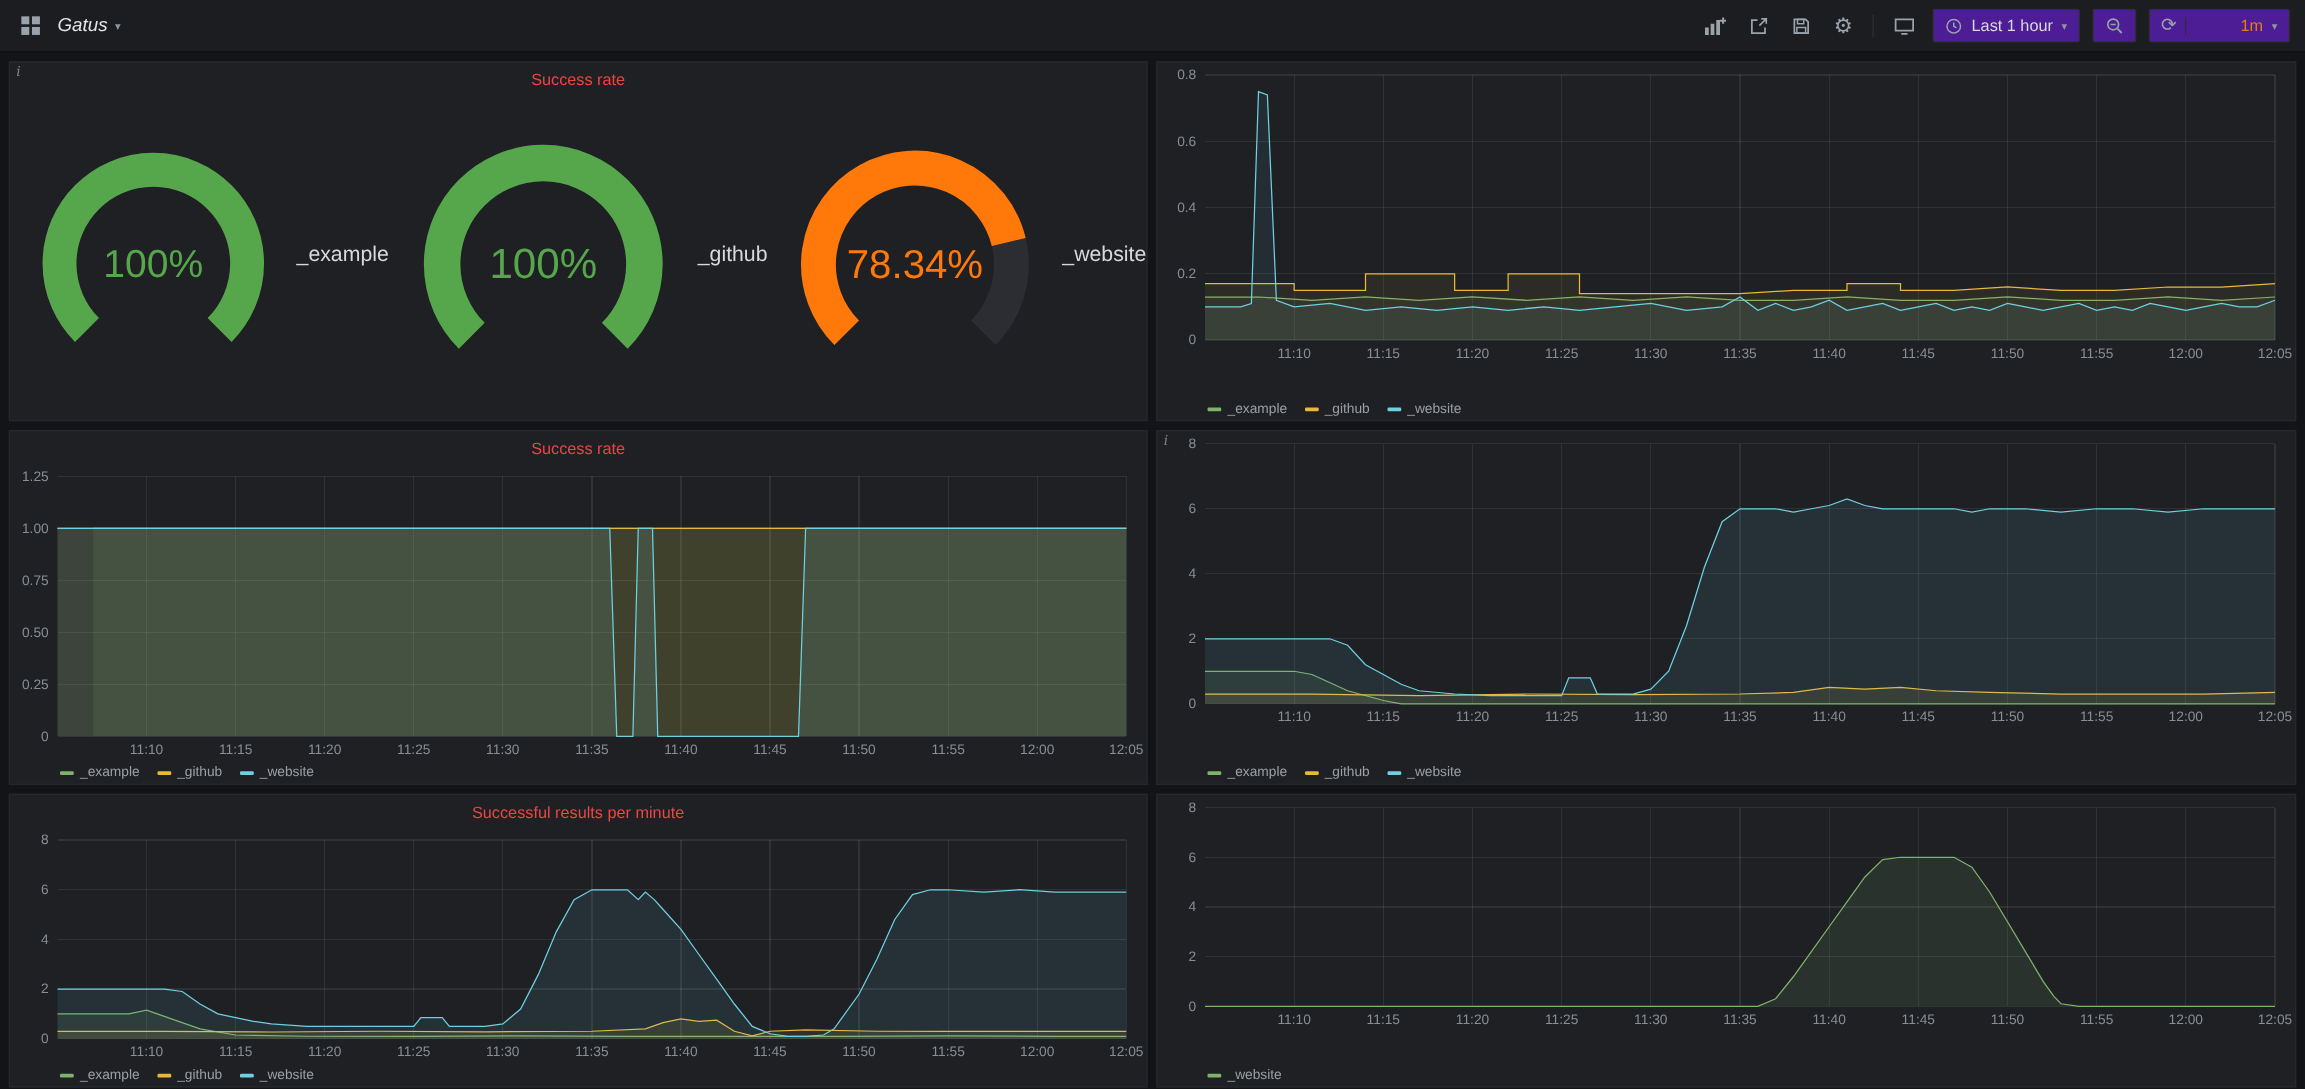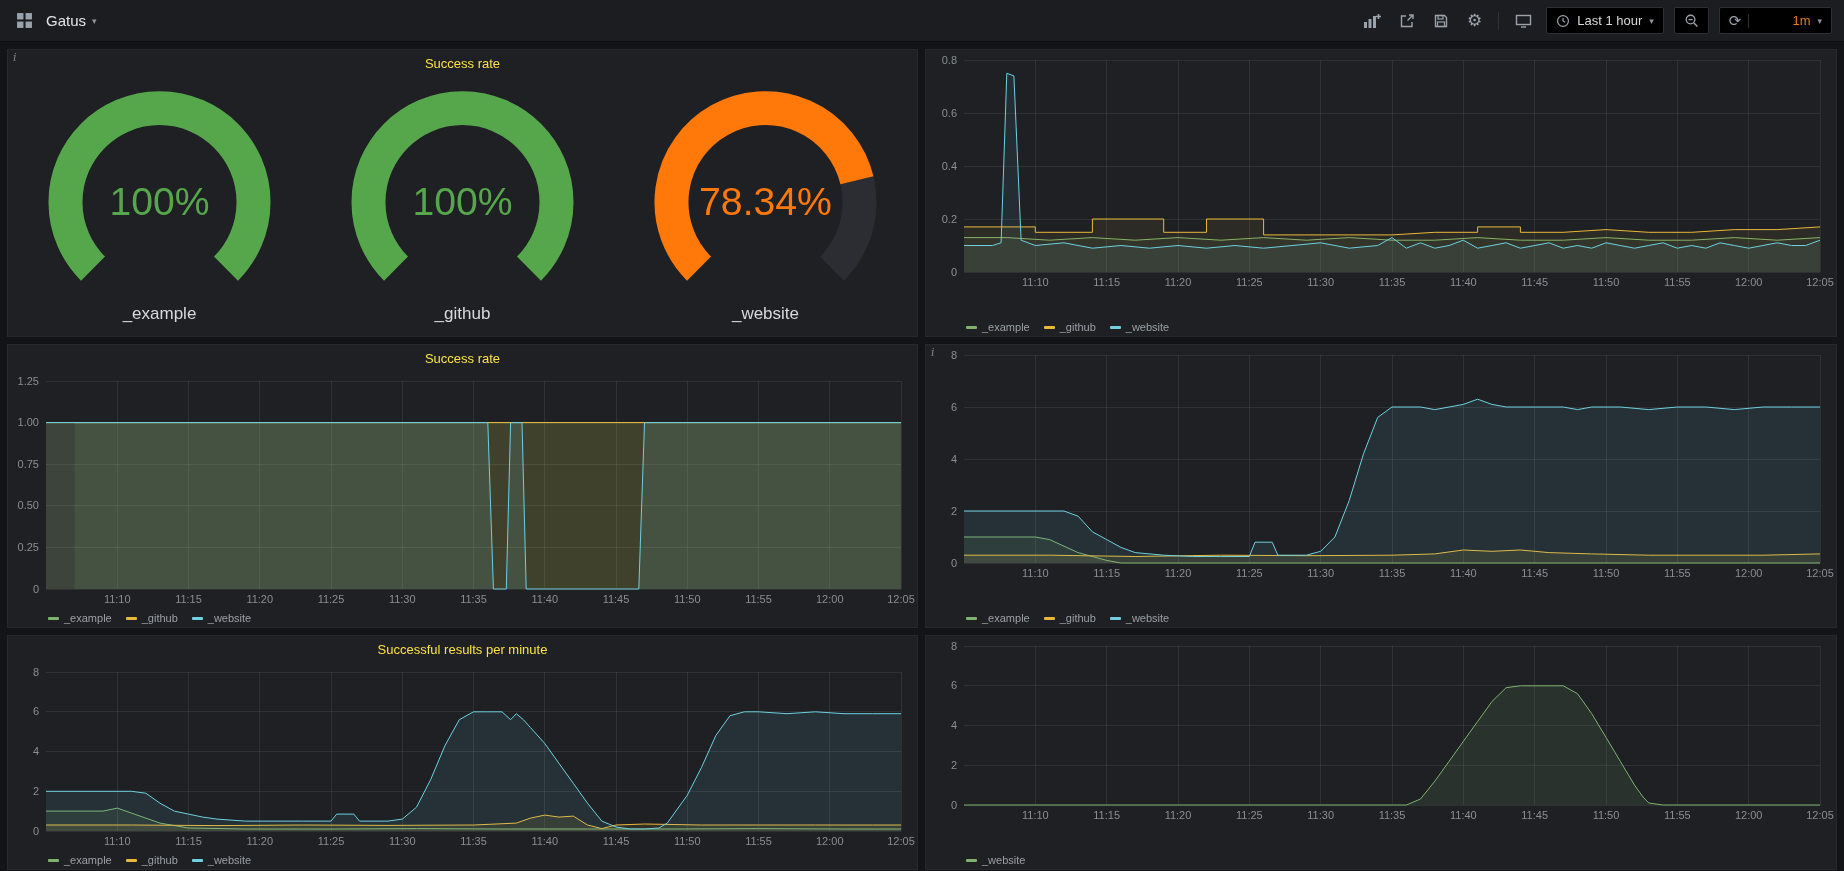--- a/index.html
+++ b/index.html
@@ -4,57 +4,57 @@
 <style>
   * { margin:0; padding:0; box-sizing:border-box; }
   html,body { width:1844px; height:871px; overflow:hidden; background:#131417; font-family:"Liberation Sans", sans-serif; }
 
   
   .navbar { height:42px; display:flex; align-items:center; justify-content:space-between;
             background:#1b1d20; border-bottom:1px solid #0d0e10; padding:0 12px; }
   .nav-left { display:flex; align-items:center; gap:9px; }
   .nav-right { display:flex; align-items:center; gap:10px; }
   .nav-title-wrap { display:flex; align-items:center; gap:6px; cursor:pointer; }
-  .nav-title { color:#e3e4e6; font-size:15px; }
+  .nav-title { color:#e3e4e6; font-size:15px;font-style:italic; }
   .caret { color:#8e949c; font-size:9px; }
   button.ibtn { background:none; border:none; cursor:pointer; color:#9aa2ab; display:flex;
                 align-items:center; padding:4px; }
   button.ibtn svg { display:block; }
   .gear-glyph { font-size:17px; line-height:16px; color:#9aa2ab; }
   .refresh-glyph { font-size:15px; line-height:15px; color:#9aa2ab; }
   .nav-sep { width:1px; height:18px; background:#2c2f34; margin:0 2px; }
-  button.nav-btn { background:#000000; border:1px solid #2c2f34; border-radius:2px; cursor:pointer;
+  button.nav-btn { background:#4c1d95; border:1px solid #2c2f34; border-radius:2px; cursor:pointer;
                    color:#d8d9da; font-size:13px; font-family:"Liberation Sans",sans-serif;
                    display:flex; align-items:center; gap:7px; padding:5px 9px; }
   .nav-btn .divider { width:1px; height:14px; background:#2c2f34; }
   .refresh-val { color:#eb7b18;margin-left:36px; }
 
   
   .grid-layout { display:grid; grid-template-columns:1fr 1fr; grid-template-rows:288px 284px 235px;
                  gap:7px; padding:7px; }
   .panel { background:#1e2024; border:1px solid #26282d; position:relative;
            display:flex; flex-direction:column; min-height:0; }
   .panel-header { height:26px; flex:0 0 26px; display:flex; align-items:center; justify-content:center;
-                  font-size:13px; font-weight:500; color:#fde047; cursor:pointer; }
+                  font-size:13px; font-weight:500; color:#ef4444; cursor:pointer; }
   .panel-body { flex:1 1 auto; min-height:0; position:relative; }
   .panel-legend { flex:0 0 18px; display:flex; align-items:center; gap:14px;
                   padding-left:40px; font-size:11px; color:#9aa0a6; overflow:hidden; }
   .lg-item { display:flex; align-items:center; gap:5px; cursor:pointer; white-space:nowrap; }
   .lg-item i { width:11px; height:3px; display:inline-block; border-radius:1px; }
   .info-corner { position:absolute; top:1px; left:5px; z-index:2; font:italic 11px "DejaVu Serif", serif;
                  color:#7f848b; cursor:pointer; }
 
   
   svg.chart-svg { display:block; }
   .gl { stroke:rgba(255,255,255,0.08); stroke-width:1; shape-rendering:crispEdges; }
   .tick { fill:#898e94; font-size:11px; font-family:"Liberation Sans",sans-serif; }
 
   
   .gauges { display:flex; align-items:stretch; }
-  .gauge { flex:1 1 0; display:flex; flex-direction:column; align-items:center; min-width:0; padding:6px 0 10px; }
+  .gauge { flex:1 1 0; display:flex; flex-direction:row; align-items:center; min-width:0; padding:6px 0 10px; }
   .gauge svg { flex:1 1 auto; min-height:0; width:100%; }
   .gauge-value { font-size:30px; font-weight:500; font-family:"Liberation Sans",sans-serif; }
   .gauge-label { flex:0 0 22px; font-size:17px; color:#d8d9da; text-align:center; }
 </style>
 </head>
 <body>
 
 <div class="navbar">
   <div class="nav-left">
     <button class="ibtn">

